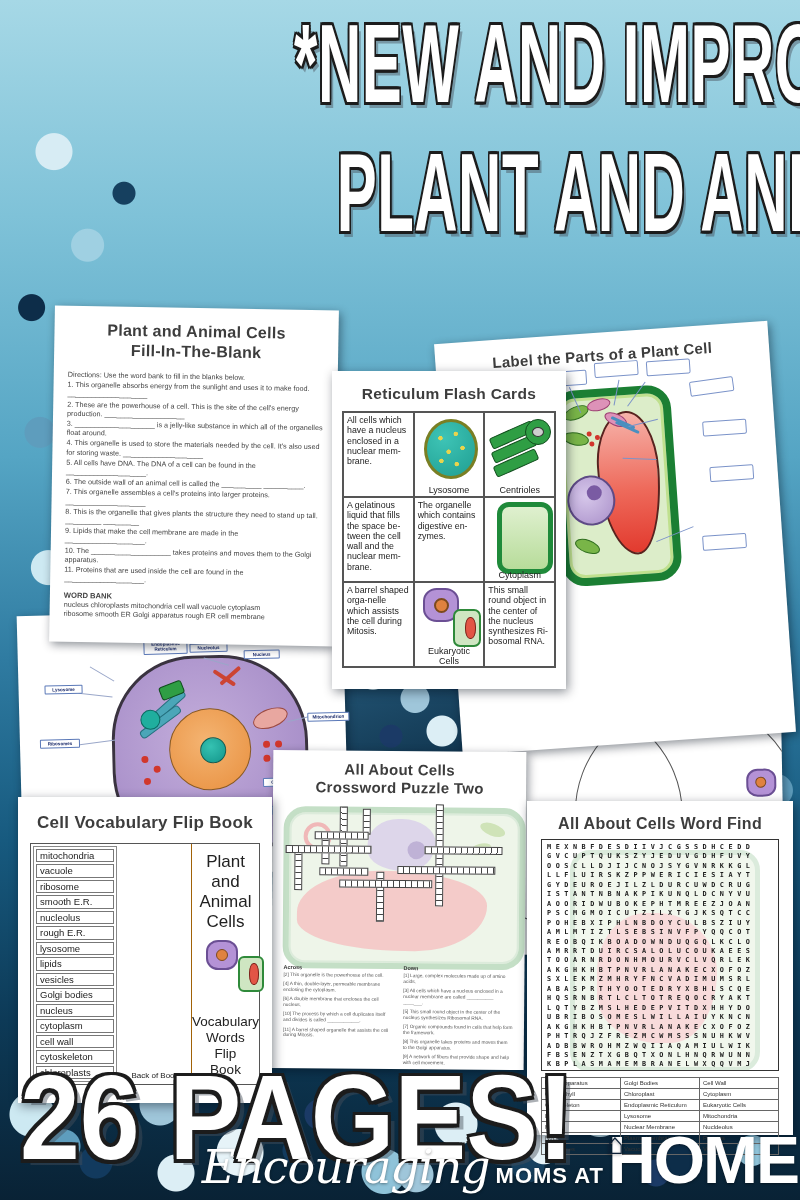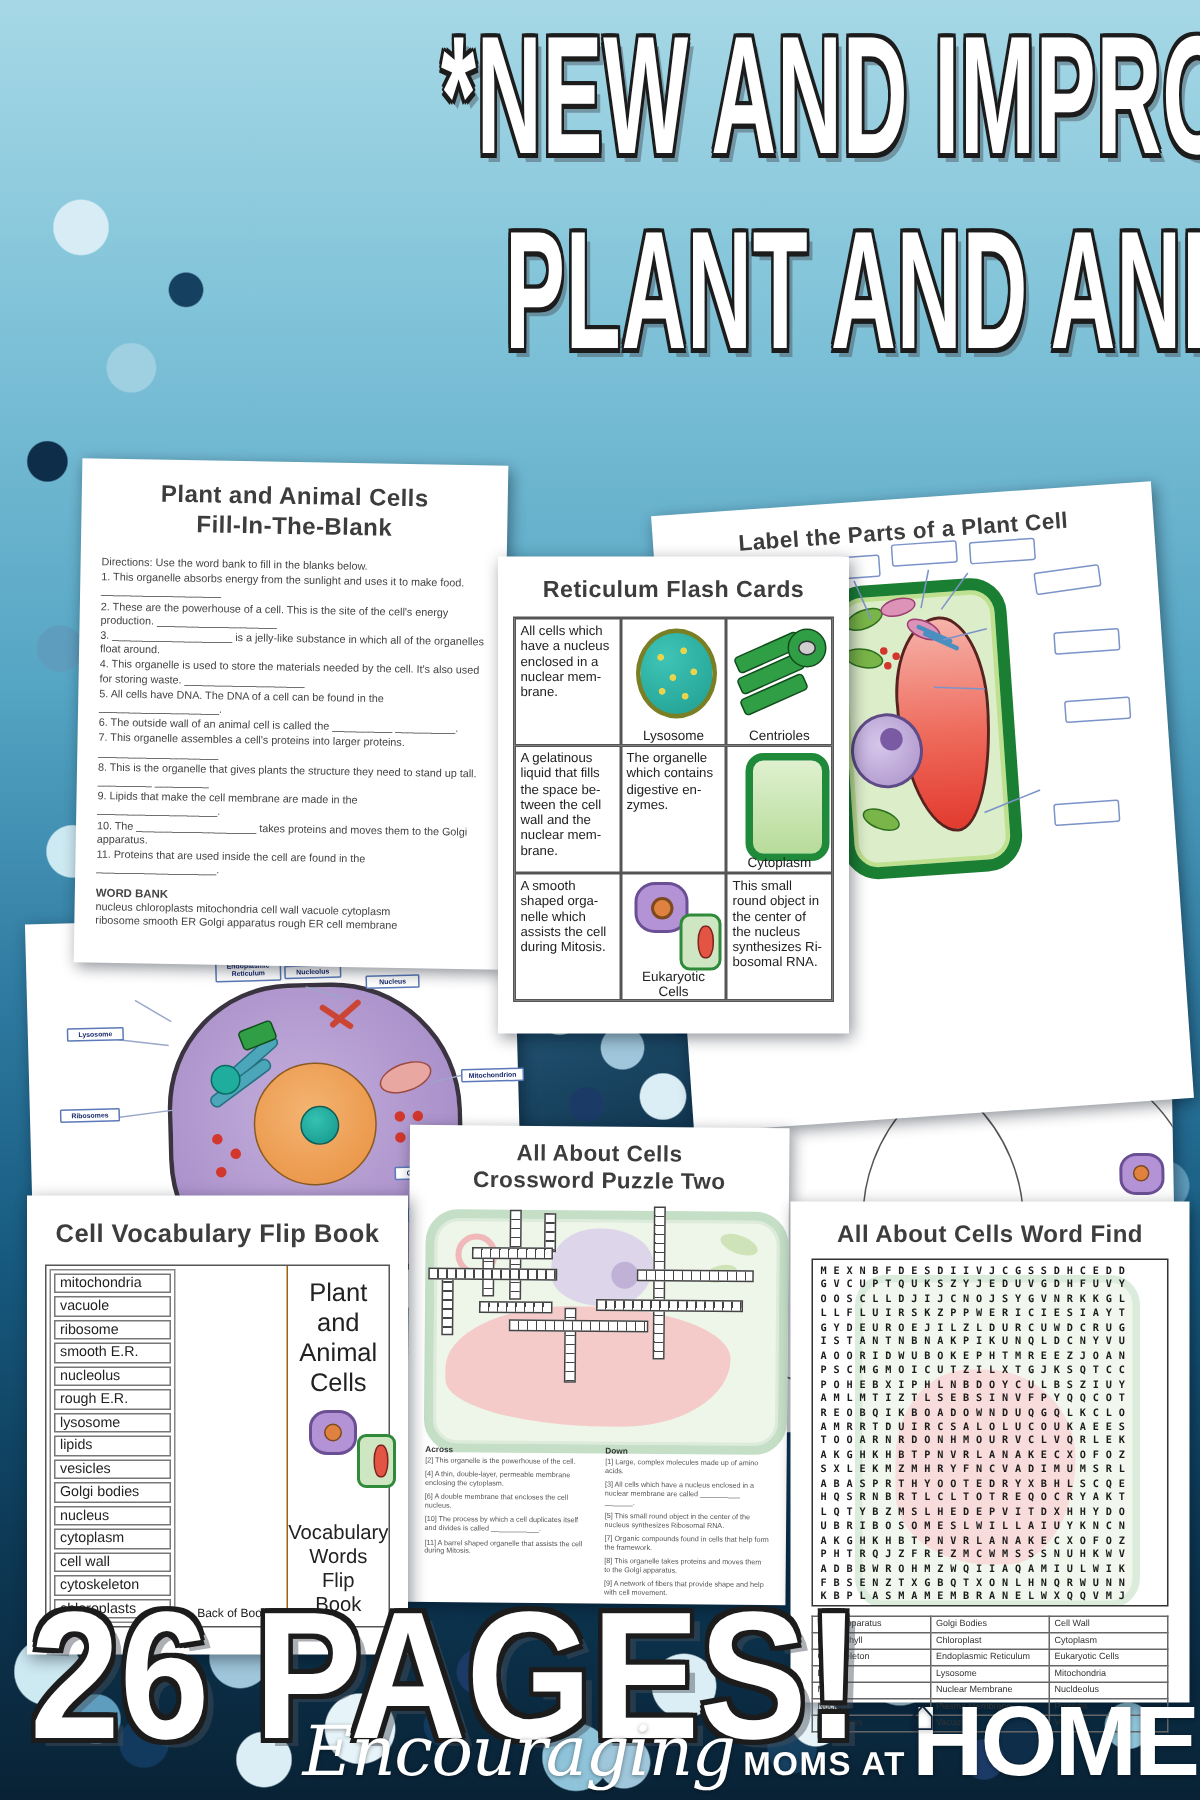--- a/index.html
+++ b/index.html
@@ -365,21 +365,21 @@
         <div class="centbar" style="left:8px;top:44px;transform:rotate(-24deg);"></div>
         <div class="centflower" style="left:40px;top:6px;"></div>
         <div class="fc-cap">Centrioles</div>
       </div>
       <div class="fc-cell">A gelatinous liquid that fills the space be-tween the cell wall and the nuclear mem-brane.</div>
       <div class="fc-cell">The organelle which contains digestive en-zymes.</div>
       <div class="fc-cell">
         <div class="ic-cyto"></div>
         <div class="fc-cap">Cytoplasm</div>
       </div>
-      <div class="fc-cell">A smooth shaped orga-nelle which assists the cell during Mitosis.</div>
+      <div class="fc-cell">A barrel shaped orga-nelle which assists the cell during Mitosis.</div>
       <div class="fc-cell">
         <div class="euk-a"></div>
         <div class="euk-p"></div>
         <div class="fc-cap" style="bottom:10px;margin-top:16px;">Eukaryotic</div>
         <div class="fc-cap" style="bottom:0px;">Cells</div>
       </div>
       <div class="fc-cell">This small round object in the center of the nucleus synthesizes Ri-bosomal RNA.</div>
     </div>
   </div>
 

